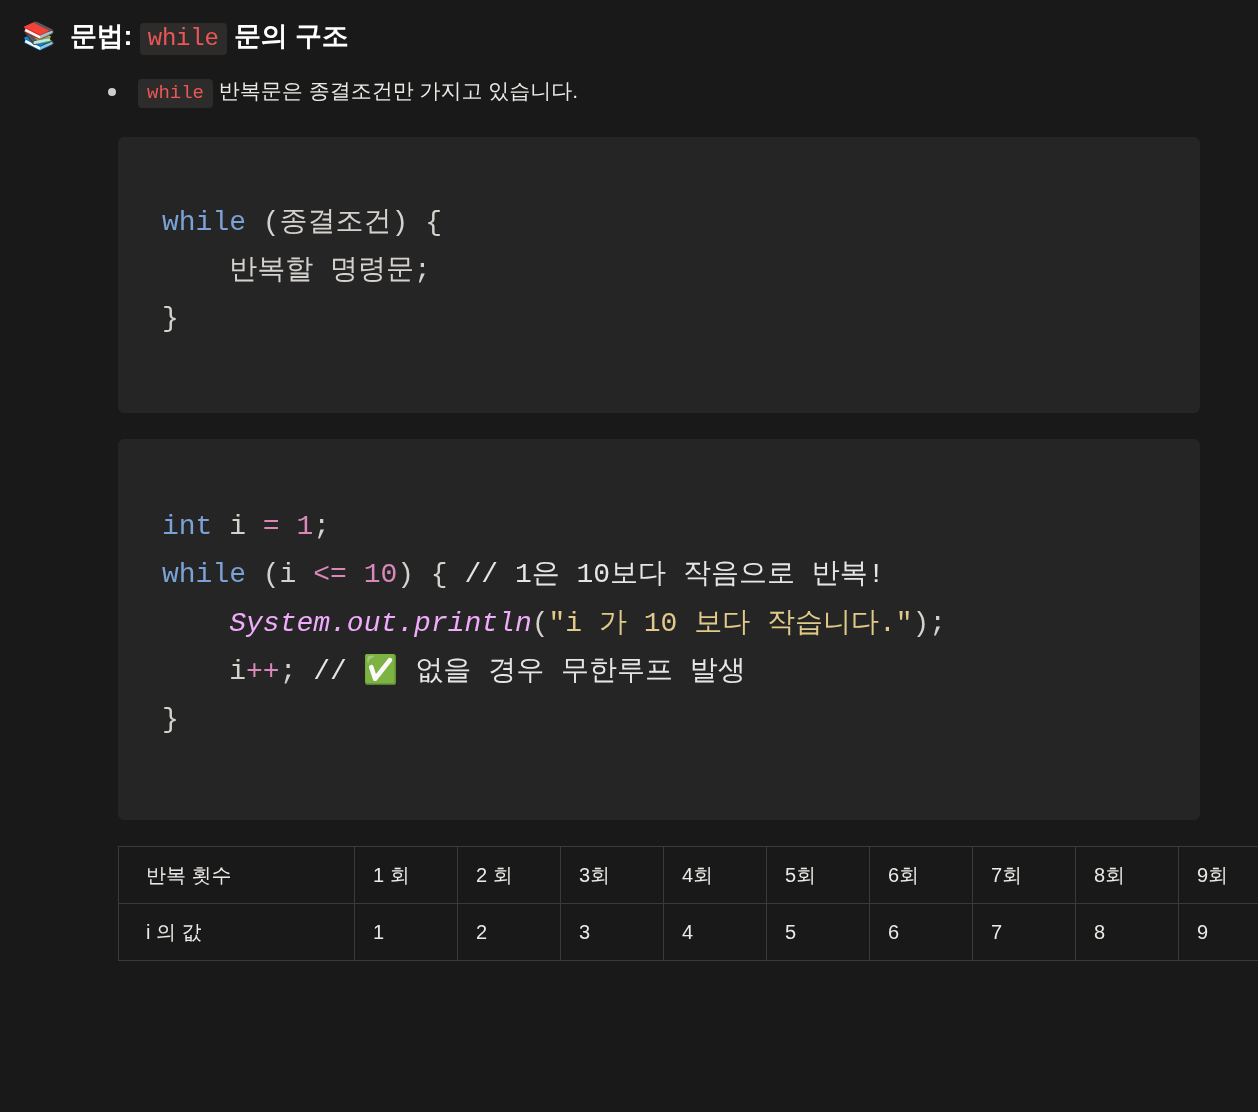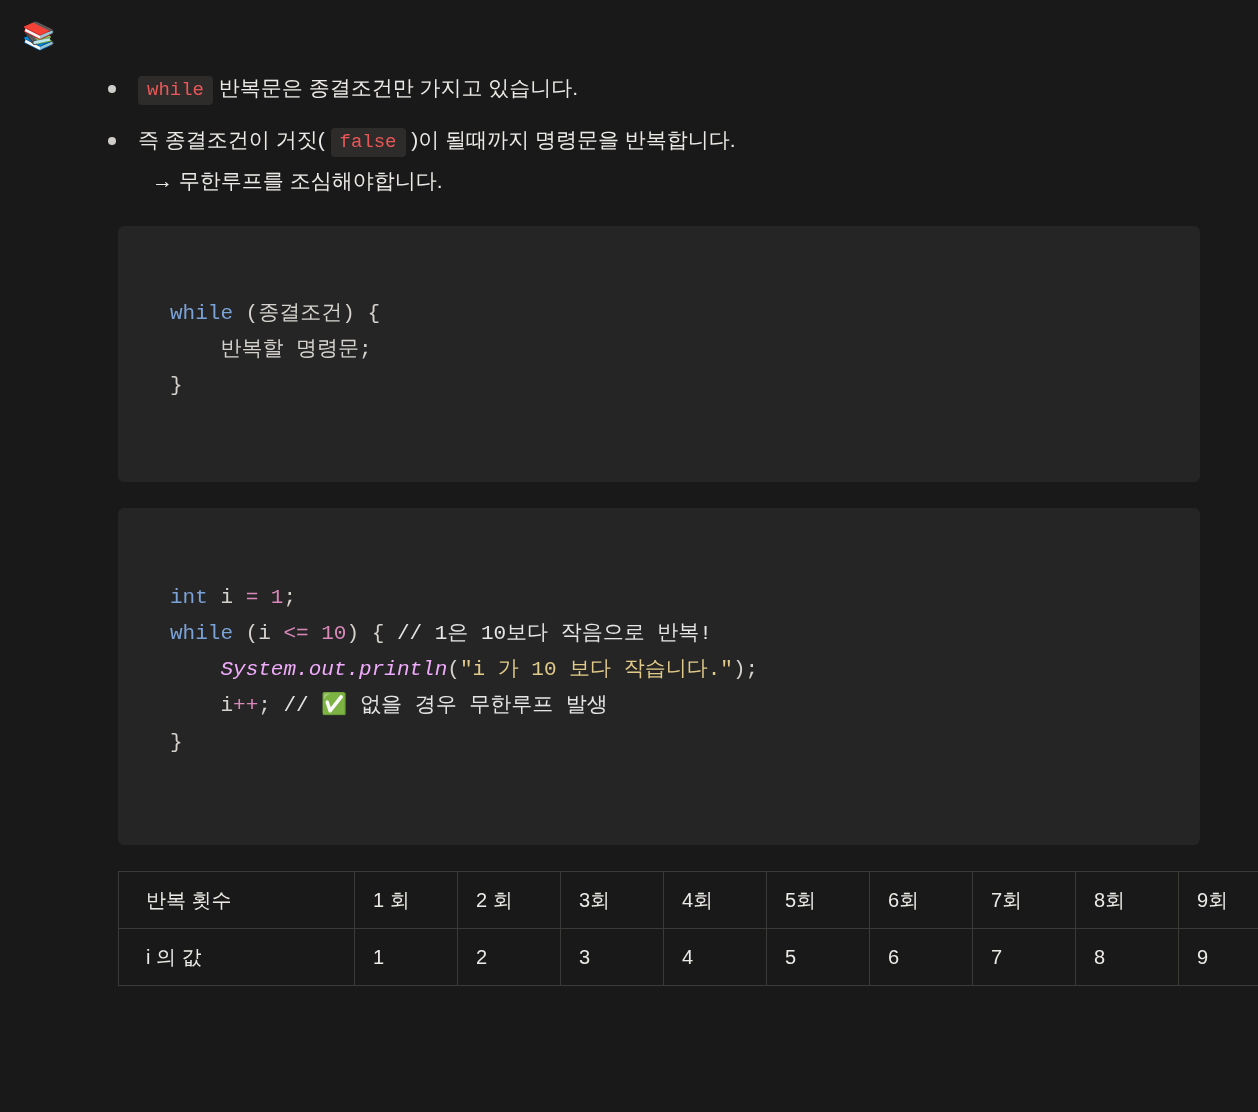--- a/index.html
+++ b/index.html
@@ -92,23 +92,23 @@
   .codeblock {
     background: #252525;
     border-radius: 6px;
     padding: 34px 36px;
     margin: 0 28px 26px 96px;
     overflow: hidden;
   }
   .codeblock.first { padding: 54px 36px 62px 36px; }
   .codeblock.second { padding: 56px 36px 68px 36px; }
   pre.code {
-    margin: 16px;
+    margin: 8px;
     font-family: "Liberation Mono", monospace;
-    font-size: 21px;
+    font-size: 28px;
     line-height: 1.72;
     color: #d5d2cd;
     white-space: pre;
     tab-size: 4;
   }
   .k-kw   { color: #7aa2d6; }        
   .k-num  { color: #d988b9; }        
   .k-op   { color: #d988b9; }        
   .k-str  { color: #e0c989; }        
   .k-cmt  { color: #e5e5e5; }        
@@ -142,25 +142,25 @@
     min-width: 66px;
   }
 </style>
 </head>
 <body>
 
 <div class="page">
 
   <div class="heading-row">
     <div class="heading-emoji">📚</div>
+    <div class="heading-text"><span>문법: </span><span class="chip">while</span><span> 문의 구조</span></div>
   </div>
 
   <ul class="bullets">
     <li><span class="chip">while</span><span> 반복문은 종결조건만 가지고 있습니다.</span></li>
-    <li><span>즉 종결조건이 거짓( </span><span class="chip">false</span><span> )이 될때까지 명령문을 반복합니다.</span><span class="sub-line">→ 무한루프를 조심해야합니다.</span></li>
   </ul>
 
   <div class="codeblock first">
     <pre class="code"><span class="k-kw">while</span><span class="k-punc"> (종결조건) {</span>
 <span class="k-id">    반복할 명령문;</span>
 <span class="k-punc">}</span></pre>
   </div>
 
   <div class="codeblock second">
     <pre class="code"><span class="k-kw">int</span><span class="k-id"> i </span><span class="k-op">=</span><span class="k-num"> 1</span><span class="k-punc">;</span>

